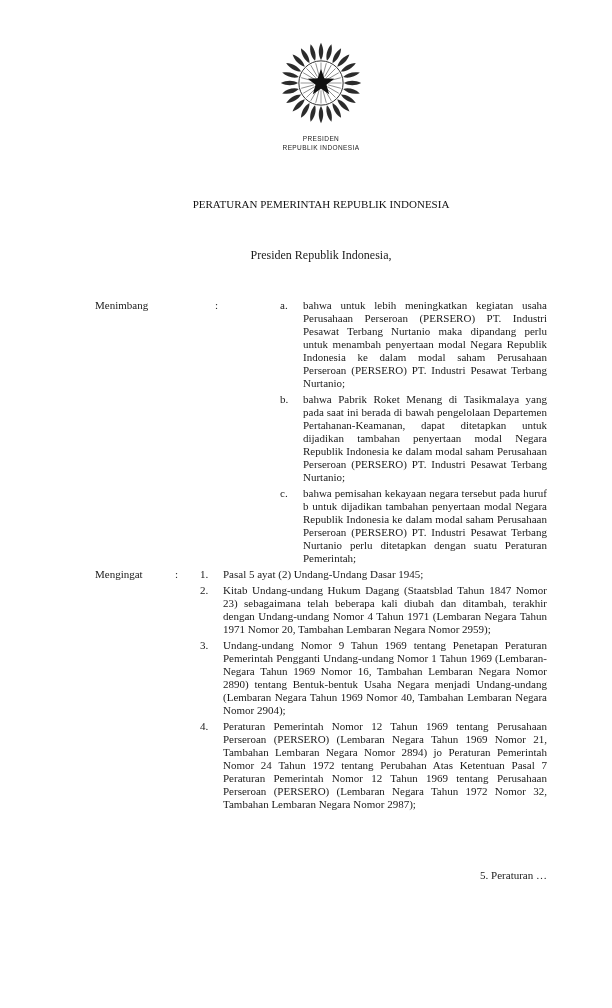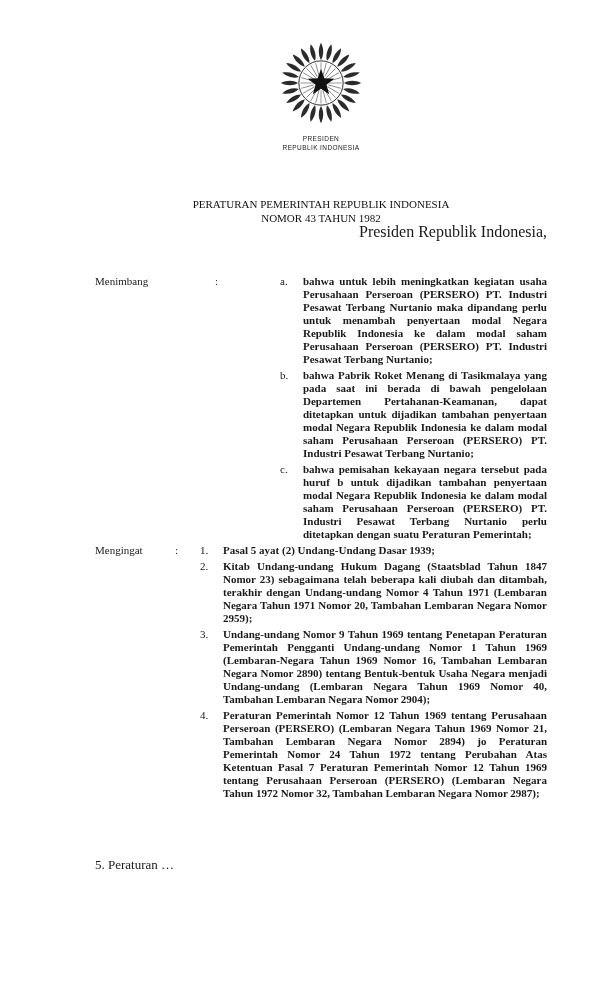--- a/index.html
+++ b/index.html
@@ -25,46 +25,48 @@
     color: #222;
   }
   .title-block {
     margin-top: 45px;
     text-align: center;
     font-size: 11px;
     line-height: 14px;
     color: #111;
   }
   .salutation {
-    text-align: right;
-    font-size: 16px;
+    margin-top: 38px;
+    text-align: center;
+    font-size: 12px;
     line-height: 13px;
   }
   .clause {
     display: grid;
     grid-template-columns: 80px 25px 1fr;
     font-size: 11px;
     line-height: 13px;
     align-items: start;
   }
   .clause.menimbang { margin-top: 37px; gap: 40px; }
   .clause.mengingat { }
   .clause-label { }
   .clause-sep { }
   .clause-items { }
   .item {
     display: grid;
     grid-template-columns: 23px 1fr;
     margin-bottom: 3px;
   }
   .item-marker { }
-  .item-text { text-align: justify; font-weight: bold; }
+  .item-text { text-align: justify; }
   .catchword {
     margin-top: 55px;
-    font-size: 13px;
+    text-align: right;
+    font-size: 11px;
     line-height: 13px;
   }
 </style>
 </head>
 <body>
 
 <div class="page">
 
   <div class="emblem-block">
     <svg width="82" height="86" viewBox="-50 -52 100 104" aria-hidden="true">
@@ -128,21 +130,20 @@
       <path d="M0,-17 L4.11,-5.66 L16.17,-5.25 L6.66,2.16 L9.99,13.75 L0,7 L-9.99,13.75 L-6.66,2.16 L-16.17,-5.25 L-4.11,-5.66 Z" fill="#111111"></path>
     </svg>
     <div class="letterhead">
       <div>PRESIDEN</div>
       <div>REPUBLIK INDONESIA</div>
     </div>
   </div>
 
   <div class="title-block">
     <div>PERATURAN PEMERINTAH REPUBLIK INDONESIA</div>
-    <div>NOMOR  43 TAHUN 1982</div>
   </div>
 
   <div class="salutation">Presiden Republik Indonesia,</div>
 
   <div class="clause menimbang">
     <div class="clause-label">Menimbang</div>
     <div class="clause-sep">:</div>
     <div class="clause-items">
       <div class="item">
         <span class="item-marker">a.</span>
@@ -158,21 +159,21 @@
       </div>
     </div>
   </div>
 
   <div class="clause mengingat">
     <div class="clause-label">Mengingat</div>
     <div class="clause-sep">:</div>
     <div class="clause-items">
       <div class="item">
         <span class="item-marker">1.</span>
-        <span class="item-text">Pasal 5 ayat (2) Undang-Undang Dasar 1939;</span>
+        <span class="item-text">Pasal 5 ayat (2) Undang-Undang Dasar 1945;</span>
       </div>
       <div class="item">
         <span class="item-marker">2.</span>
         <span class="item-text">Kitab Undang-undang Hukum Dagang (Staatsblad Tahun 1847 Nomor 23) sebagaimana telah beberapa kali diubah dan ditambah, terakhir dengan Undang-undang  Nomor 4 Tahun 1971 (Lembaran Negara Tahun 1971 Nomor 20, Tambahan Lembaran Negara Nomor 2959);</span>
       </div>
       <div class="item">
         <span class="item-marker">3.</span>
         <span class="item-text">Undang-undang  Nomor 9 Tahun 1969 tentang Penetapan Peraturan Pemerintah Pengganti Undang-undang Nomor 1 Tahun 1969 (Lembaran-Negara Tahun 1969 Nomor 16, Tambahan Lembaran Negara Nomor 2890) tentang Bentuk-bentuk Usaha Negara menjadi Undang-undang (Lembaran Negara Tahun 1969 Nomor 40, Tambahan Lembaran Negara Nomor 2904);</span>
       </div>
       <div class="item">

